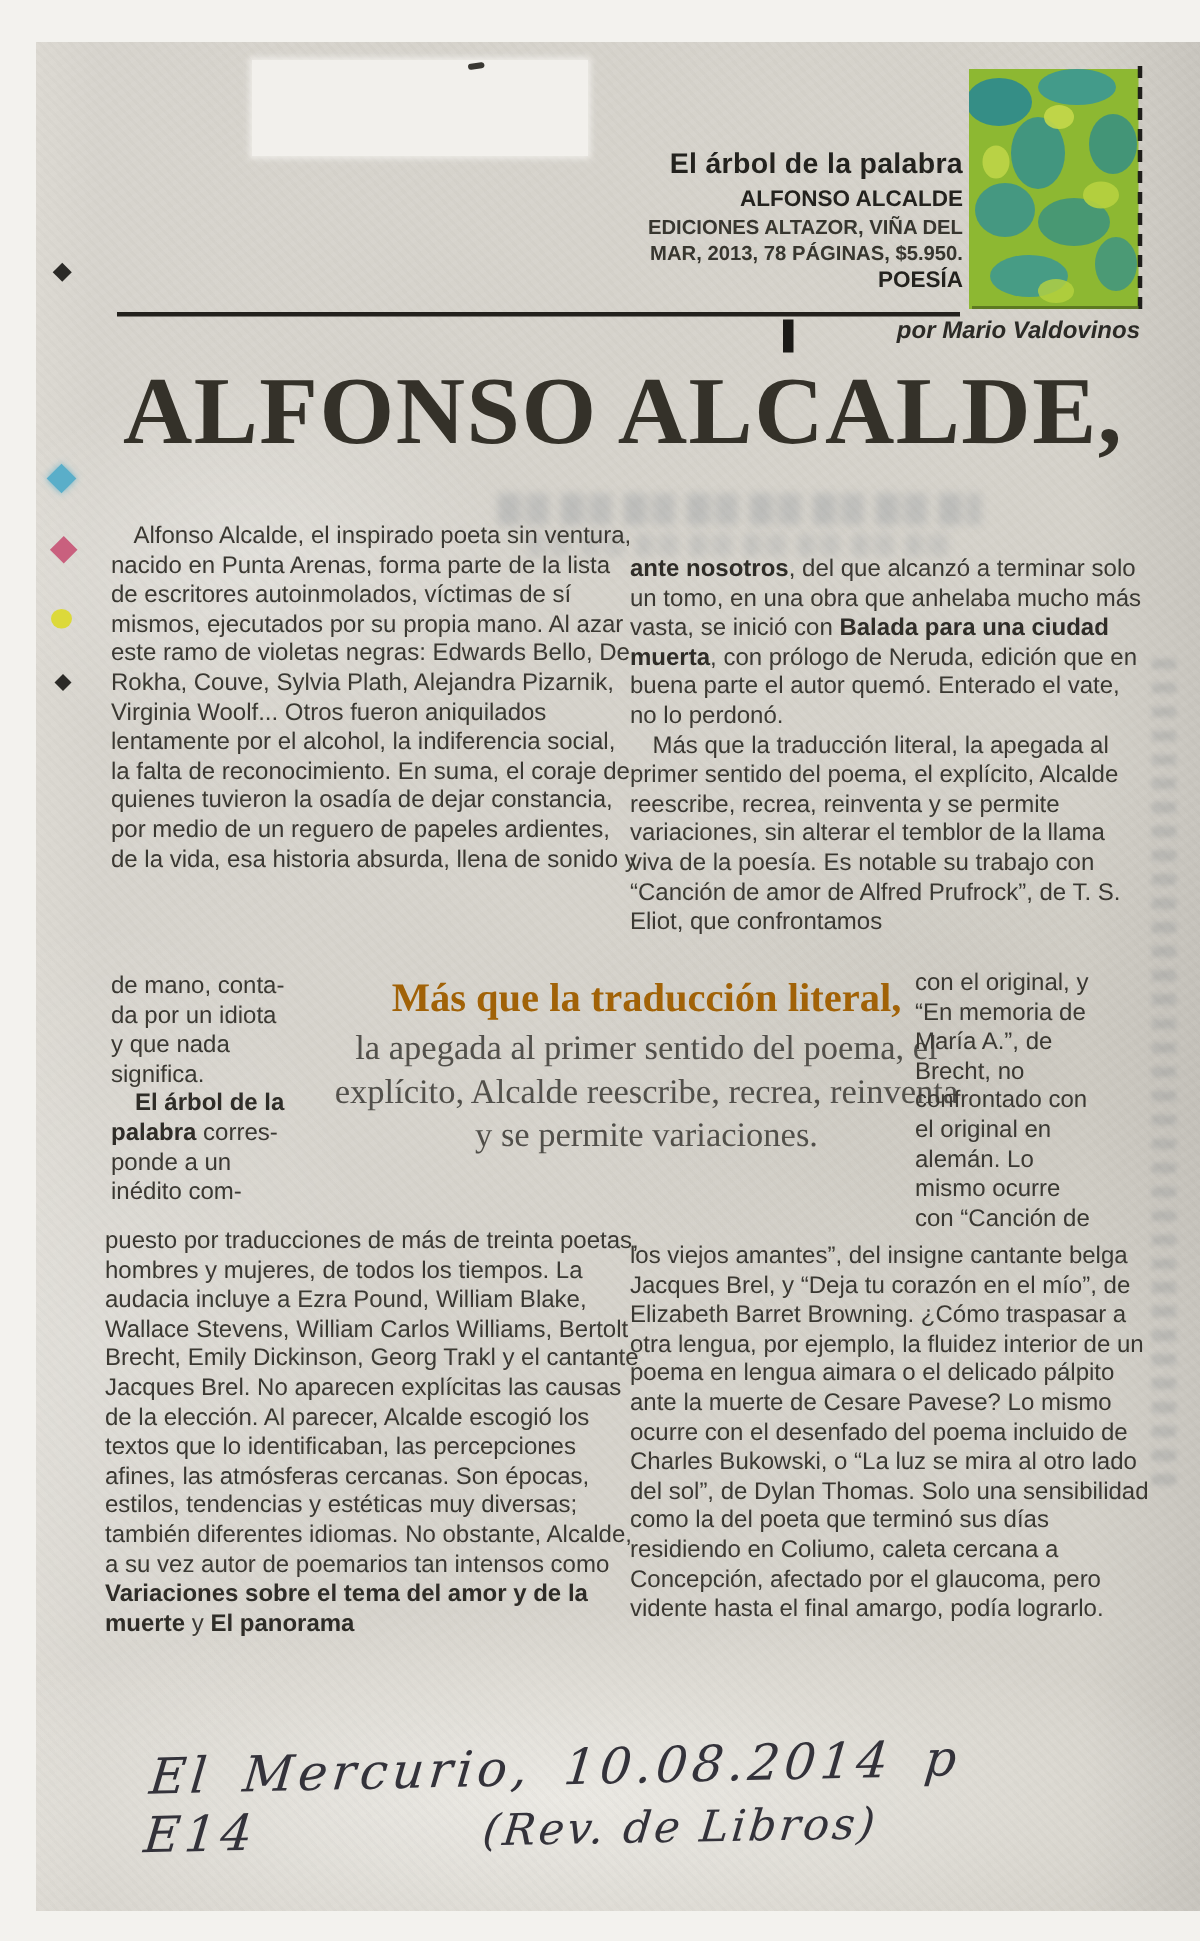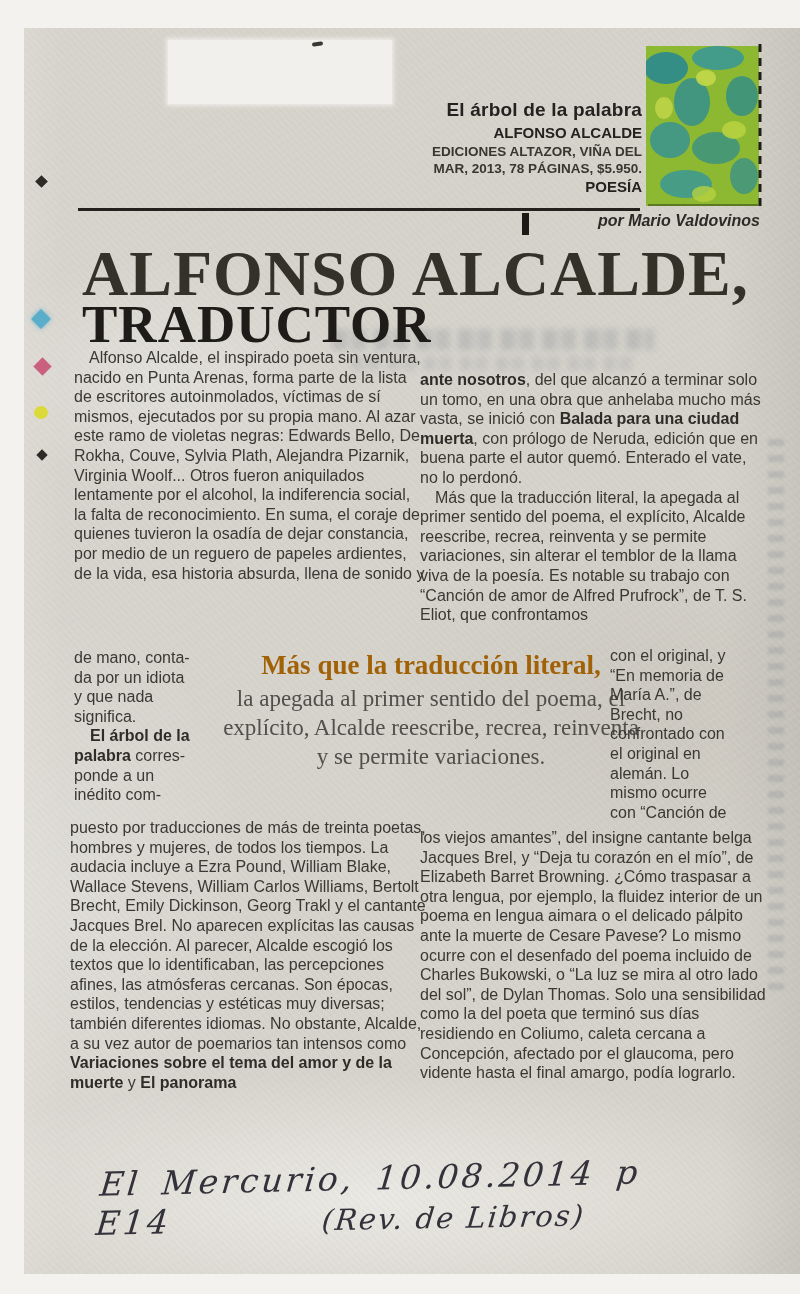--- a/index.html
+++ b/index.html
@@ -124,21 +124,20 @@
     <div class="bi-pub">MAR, 2013, 78 PÁGINAS, $5.950.</div>
     <div class="bi-genre">POESÍA</div>
   </div>
 
   <div class="rule"></div>
   <div class="tick"></div>
   <div class="byline">por Mario Valdovinos</div>
 
   <div class="headline">
     <div class="hl1">ALFONSO ALCALDE,</div>
-    <div class="hl2">TRADUCTOR</div>
   </div>
 
   <div class="body-block lf">
     <p class="indent">Alfonso Alcalde, el inspirado poeta sin ventura, nacido en Punta Arenas, forma parte de la lista de escritores autoinmolados, víctimas de sí mismos, ejecutados por su propia mano. Al azar este ramo de violetas negras: Edwards Bello, De Rokha, Couve, Sylvia Plath, Alejandra Pizarnik, Virginia Woolf... Otros fueron aniquilados lentamente por el alcohol, la indiferencia social, la falta de reconocimiento. En suma, el coraje de quienes tuvieron la osadía de dejar constancia, por medio de un reguero de papeles ardientes, de la vida, esa historia absurda, llena de sonido y</p>
   </div>
   <div class="body-block ln pre"><span>de mano, conta-
 da por un idiota
 y que nada
 significa.
  </span><b>El árbol de la

